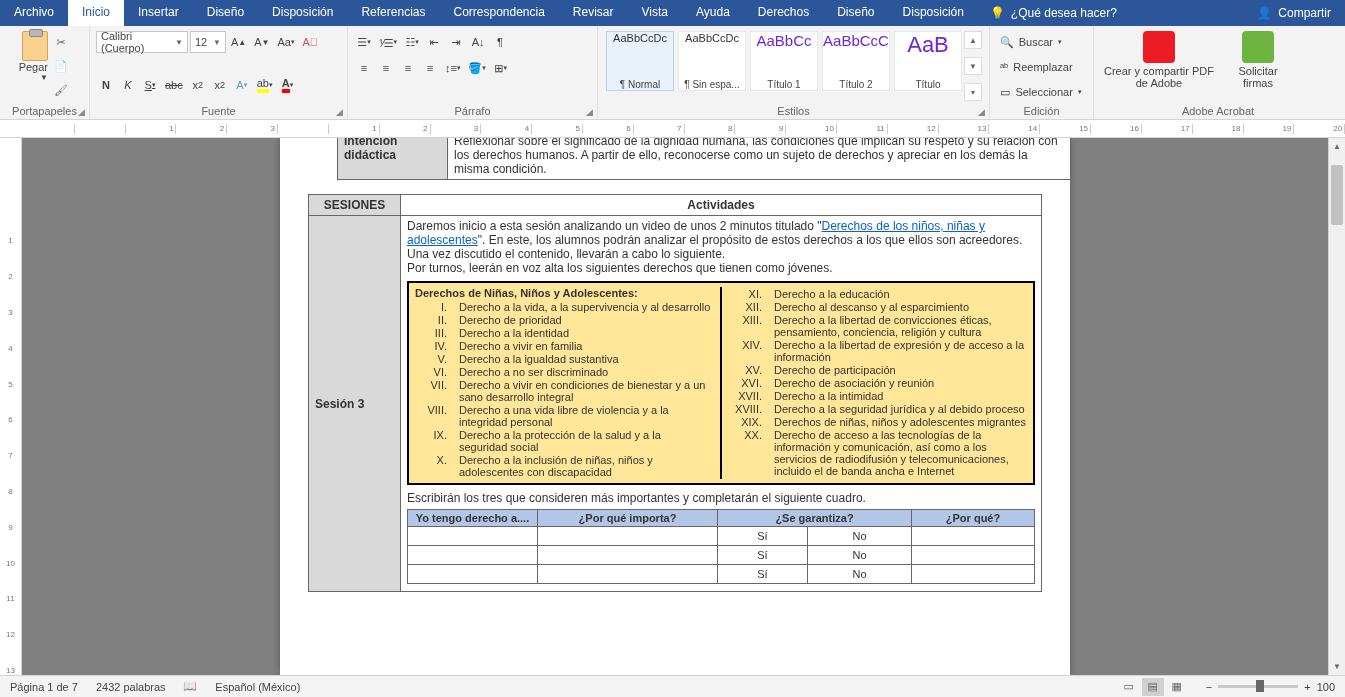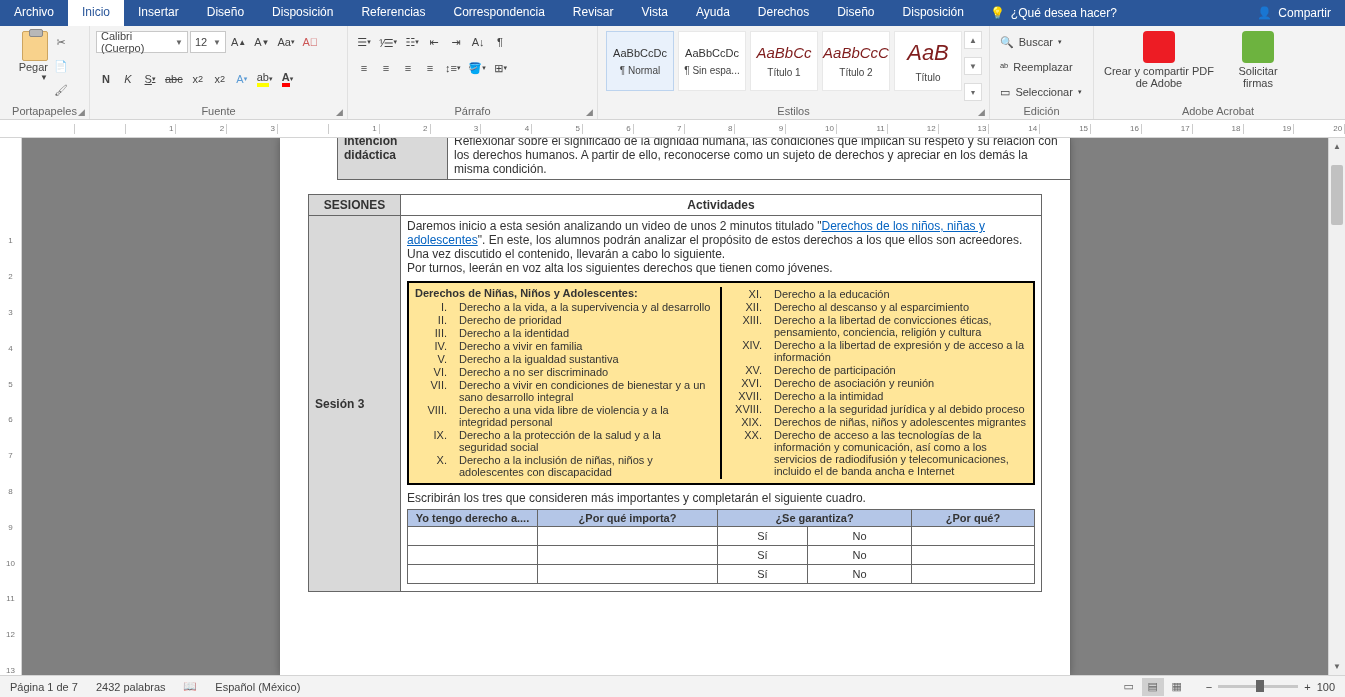--- a/index.html
+++ b/index.html
@@ -20,35 +20,35 @@
 .rg-para{width:250px;}
 .rg-styles{width:392px;}
 .rg-edit{width:104px;}
 .rg-adobe{width:248px;}
 .clip-body{display:flex;gap:4px;height:74px;align-items:flex-start;}
 .paste-btn{display:flex;flex-direction:column;align-items:flex-end;width:42px;padding-top:2px;}
 .paste-icon{width:26px;height:30px;background:#f8d28c;border:1px solid #cda560;border-radius:2px;position:relative;}
 .paste-icon::after{content:"";position:absolute;top:-3px;left:6px;width:12px;height:6px;background:#b8b8b8;border:1px solid #888;border-radius:2px;}
 .clip-small{display:flex;flex-direction:column;gap:6px;padding-top:4px;}
 .clip-small span{cursor:pointer;width:18px;height:18px;display:flex;align-items:center;justify-content:center;color:#666;}
-.font-body{display:flex;flex-direction:column;gap:15px;padding-top:2px;}
+.font-body{display:flex;flex-direction:column;gap:21px;padding-top:2px;}
 .font-row{display:flex;gap:2px;align-items:center;}
 .dd{border:1px solid #c8c8c8;background:#fff;height:22px;display:flex;align-items:center;padding:0 4px;font-size:11px;}
 .dd .arrow{margin-left:auto;font-size:8px;color:#666;}
 .btn{height:22px;min-width:20px;display:flex;align-items:center;justify-content:center;cursor:pointer;padding:0 3px;color:#444;}
 .btn.bold{font-weight:bold;}
 .btn.italic{font-style:italic;}
 .btn.underline{text-decoration:underline;}
 .btn.strike{text-decoration:line-through;}
 .para-body{display:flex;flex-direction:column;gap:4px;padding-top:2px;}
 .styles-body{display:flex;height:74px;gap:0;}
-.style-tile{width:68px;height:60px;border:1px solid #e8e8e8;display:flex;flex-direction:column;align-items:center;justify-content:center;margin:2px 2px 0;cursor:pointer;background:#fff;}
+.style-tile{width:68px;height:60px;border:1px solid #e8e8e8;display:flex;flex-direction:column;align-items:center;justify-content:space-between;margin:2px 2px 0;cursor:pointer;background:#fff;}
 .style-tile.sel{border:1px solid #bcd3ee;background:#e9f1fb;}
 .style-preview{font-size:13px;color:#333;}
-.style-preview.blue{color:#7f1d1d;font-style:italic;}
+.style-preview.blue{color:#6d28d9;}
 .style-name{font-size:10px;color:#444;margin-top:6px;}
 .style-scroll{width:18px;display:flex;flex-direction:column;justify-content:space-between;padding:2px 0;}
 .style-scroll span{font-size:8px;color:#666;text-align:center;cursor:pointer;border:1px solid #ddd;background:#fff;height:18px;display:flex;align-items:center;justify-content:center;}
 .edit-body{display:flex;flex-direction:column;gap:3px;padding-top:2px;}
 .edit-item{display:flex;align-items:center;gap:5px;font-size:11px;cursor:pointer;height:22px;padding:0 4px;}
 .adobe-body{display:flex;gap:10px;padding-top:2px;}
 .adobe-btn{display:flex;flex-direction:column;align-items:center;width:118px;text-align:center;font-size:11px;cursor:pointer;}
 .adobe-icon{width:32px;height:32px;background:#ed1c24;border-radius:4px;margin-bottom:2px;}
 .adobe-btn.small{width:60px;}
 .ruler-h{height:18px;background:#fff;border-bottom:1px solid #d4d4d4;display:flex;align-items:center;font-size:8px;color:#777;position:relative;padding-left:24px;}

